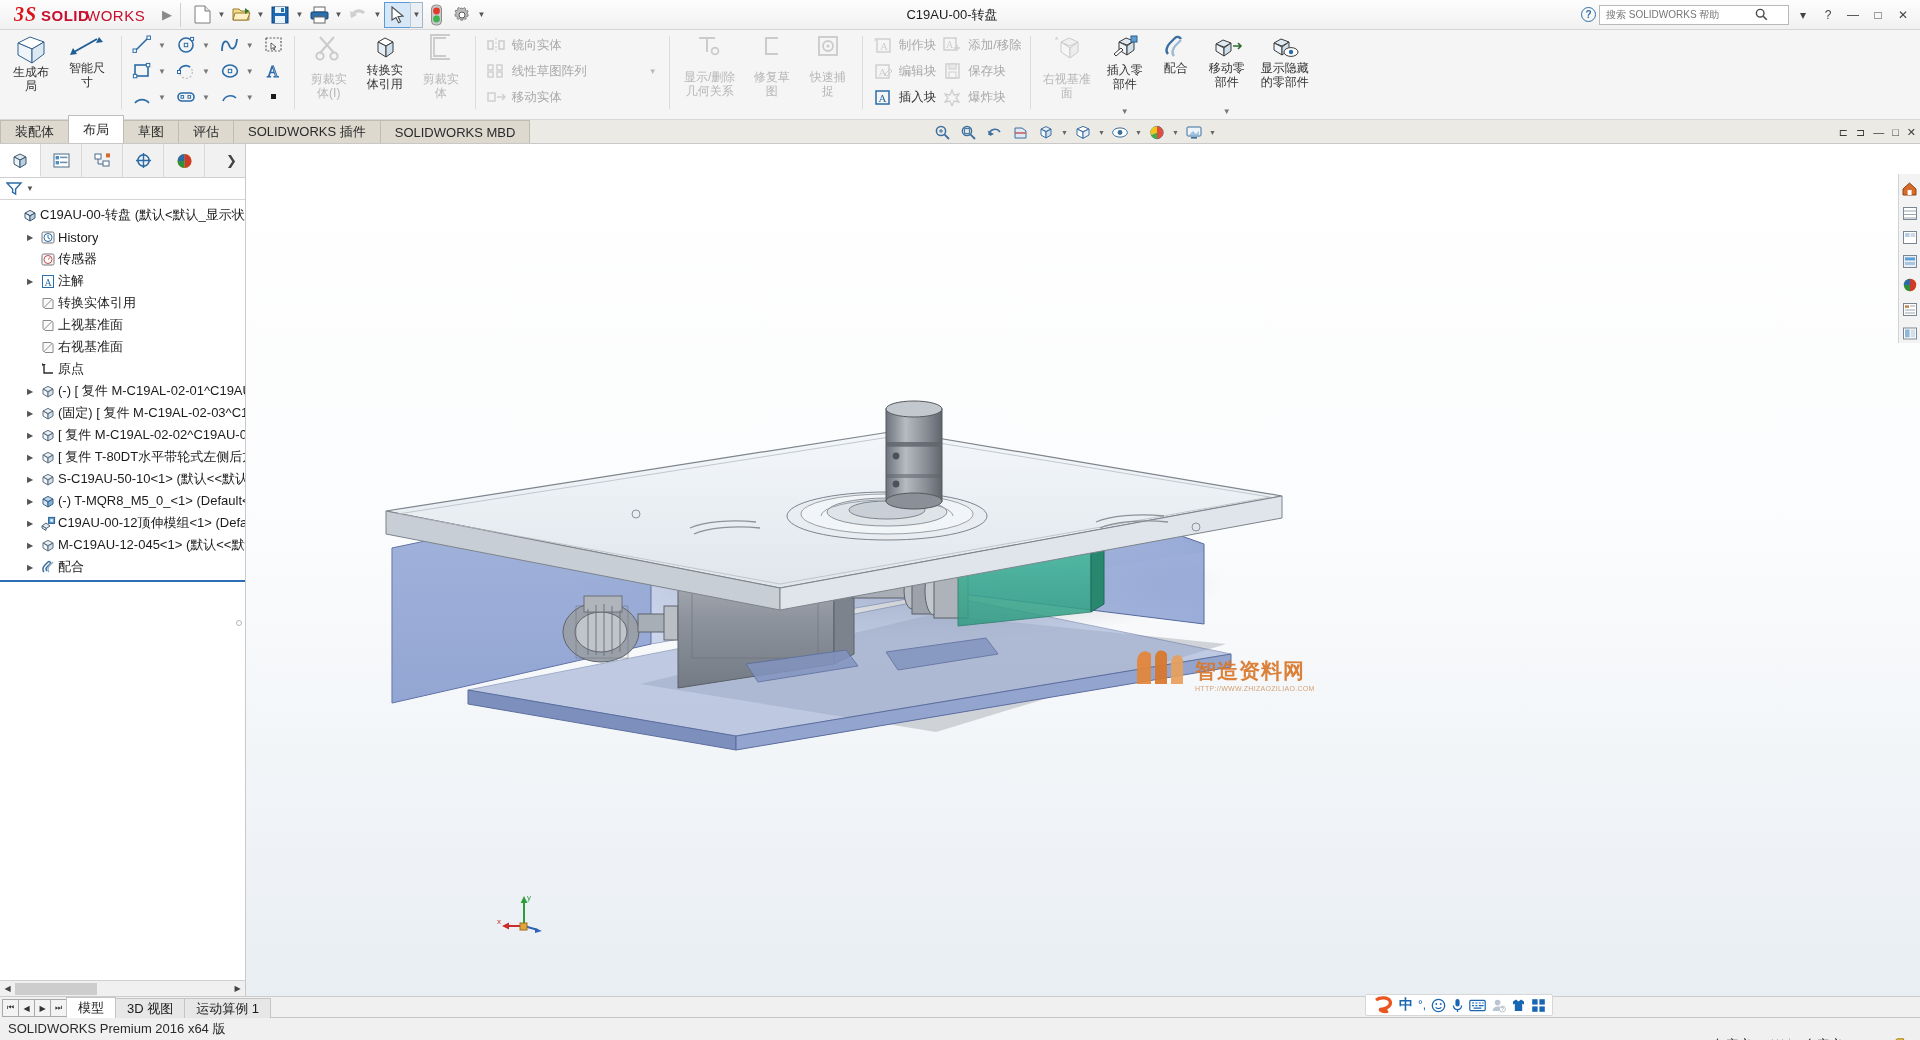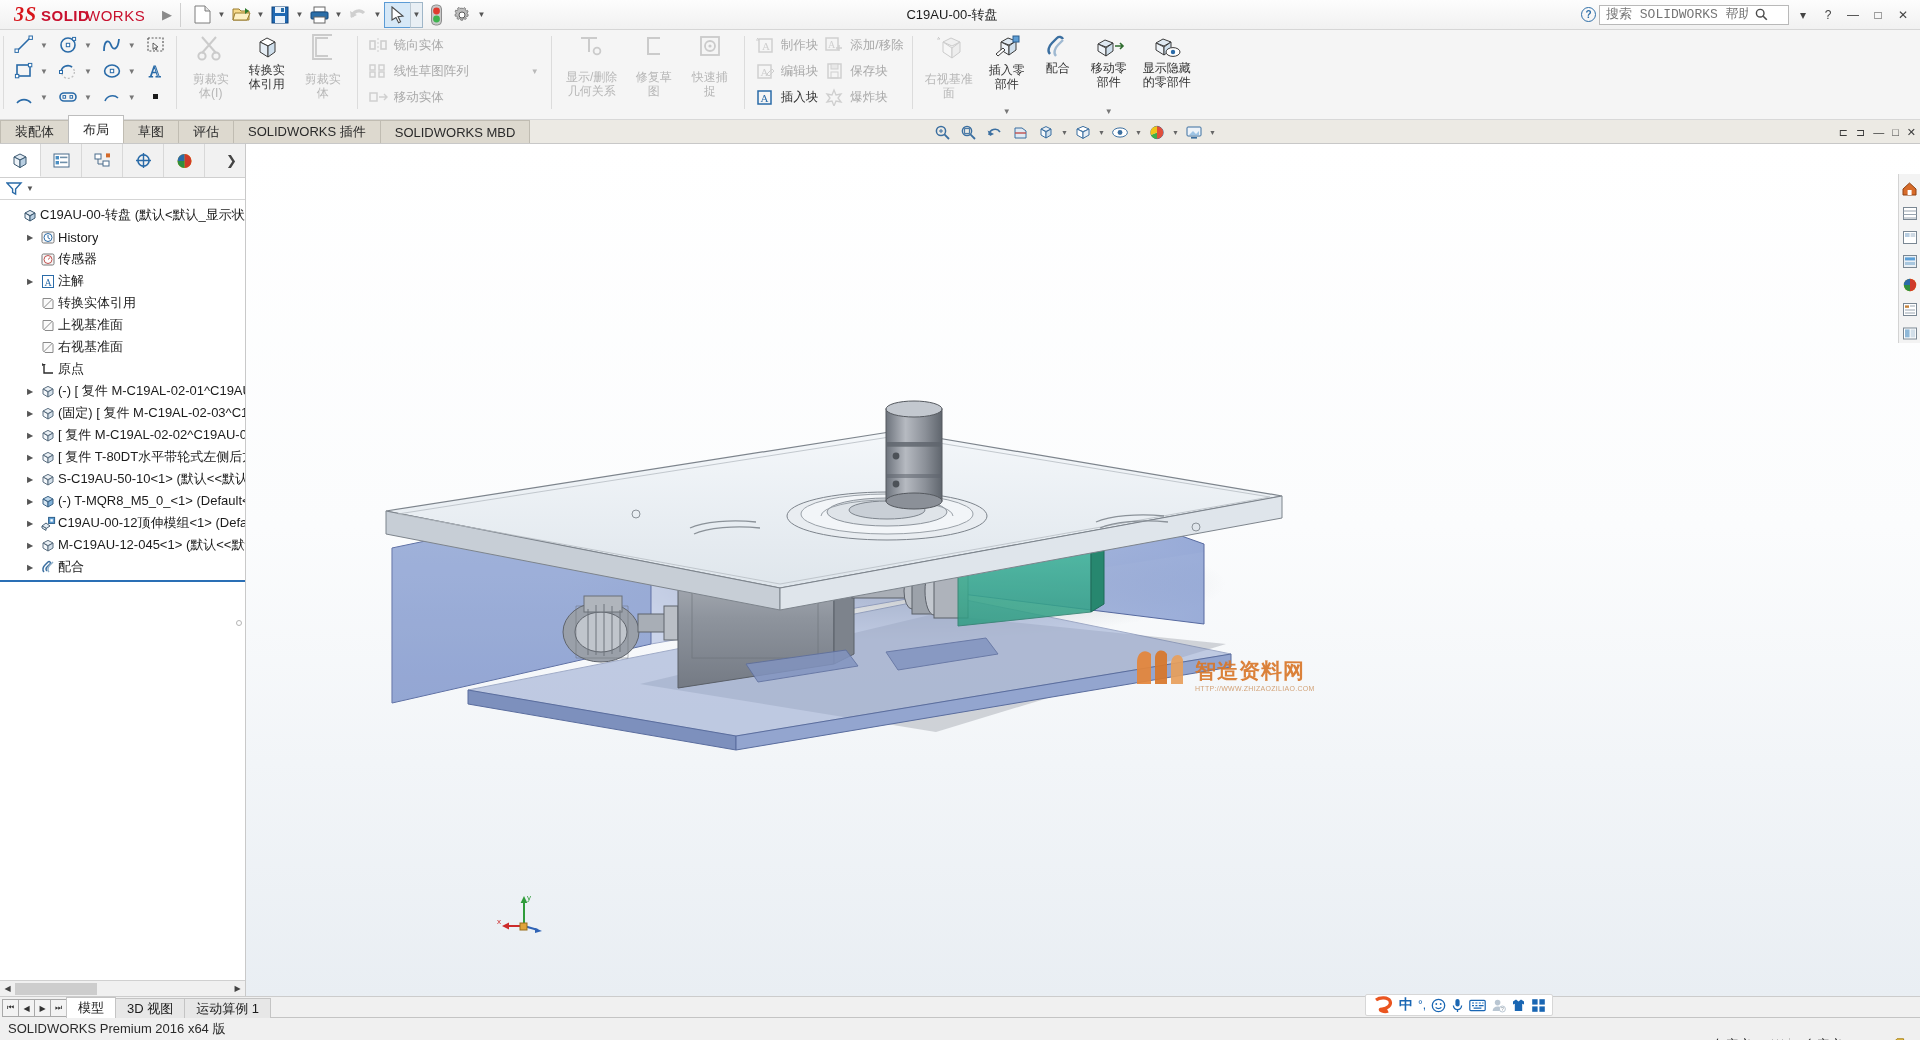--- a/index.html
+++ b/index.html
@@ -31,21 +31,21 @@
   .title-text{
     position:absolute; left:0; right:16px; text-align:center; font-size:13px; color:#1b1b1b;
     pointer-events:none;
   }
   .tb-right{ margin-left:auto; display:flex; align-items:center; padding-right:6px; gap:3px; }
   .help-search{
     display:flex; align-items:center; gap:5px; height:20px;
     border:1px solid #b9b9b9; background:#fff; padding:0 4px; width:190px;
     font-size:12px; color:#6e6e6e;
   }
-  .help-search input{ border:0; outline:0; font-size:13px; color:#4c1d95; width:146px; font-family:Liberation Mono, monospace; background:transparent;}
+  .help-search input{ border:0; outline:0; font-size:10px; color:#4c1d95; width:146px; font-family:Liberation Sans, sans-serif; background:transparent;}
   .win-btn{ width:22px; height:24px; display:flex; align-items:center; justify-content:center; color:#444; font-size:12px;}
   .q-circ{ width:15px;height:15px;border-radius:50%;border:1.4px solid #2f6fa8;color:#2f6fa8;
            font-size:10px;display:flex;align-items:center;justify-content:center;font-weight:bold;}
 
   
   .ribbon{
     height:90px; flex:0 0 90px; background:#f5f5f5; border-bottom:1px solid #d8d8d8;
     display:flex; align-items:stretch; position:relative;
   }
   .rgroup{ display:flex; align-items:stretch; padding:2px 3px; }
@@ -251,20 +251,42 @@
       <div class="win-btn">▾</div>
       <div class="win-btn">?</div>
       <div class="win-btn">—</div>
       <div class="win-btn">□</div>
       <div class="win-btn">✕</div>
     </div>
   </div>
 
   <div class="ribbon">
 
+    <div class="rgroup">
+      <div class="big-btn">
+        <div class="icon">
+          <svg width="34" height="30" viewBox="0 0 34 30">
+              <path d="M4 9l12-6 14 5-12 7z" fill="#fff" stroke="#30618f"></path>
+              <path d="M4 9v12l14 8V15z" fill="#eef4f9" stroke="#30618f"></path>
+              <path d="M18 15l12-7v12l-12 9z" fill="#dce8f2" stroke="#30618f"></path>
+            </svg>
+        </div>
+        <div class="lbl">生成布局</div>
+      </div>
+      <div class="big-btn">
+        <div class="icon">
+          <svg width="36" height="26" viewBox="0 0 36 26">
+              <path d="M5 18L28 5" stroke="#1e5e96" stroke-width="2"></path>
+              <path d="M4 14l4 6-7 1z" fill="#1e5e96"></path>
+              <path d="M30 3l-3 6 7-1z" fill="#1e5e96"></path>
+            </svg>
+        </div>
+        <div class="lbl">智能尺寸</div>
+      </div>
+    </div>
     <div class="rsep"></div>
 
     <div class="rgroup">
       <div class="mini-grid">
 
         <div class="mini-row">
           <div class="mini-ico">
               <svg width="20" height="20" viewBox="0 0 20 20">
                 <path d="M3 16L16 3" stroke="#2a6ba8" stroke-width="1.6"></path>
                 <rect x="1" y="14" width="3.4" height="3.4" fill="#fff" stroke="#2a6ba8"></rect>

